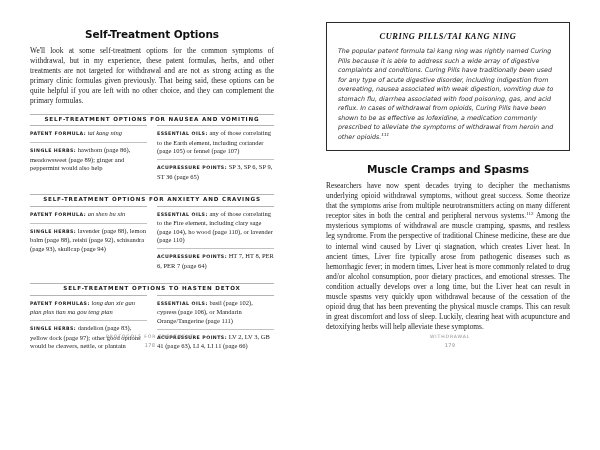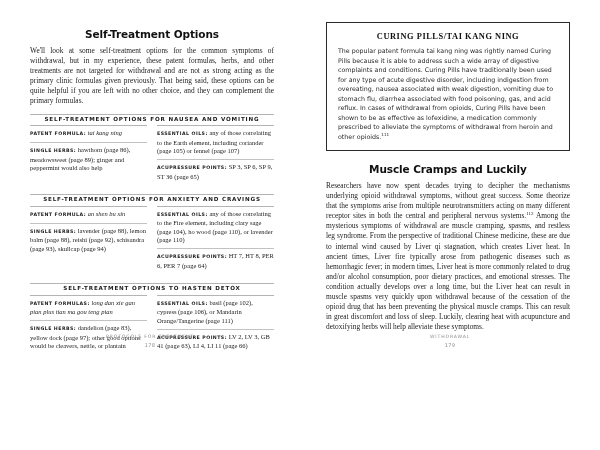--- a/index.html
+++ b/index.html
@@ -90,20 +90,21 @@
     letter-spacing: 0.45px;
     color: #1b1b1b;
   }
   .ital { font-style: italic; }
 
   
   .box {
     border: 1px solid #2a2a2a;
     padding: 9px 11px 9px 11px;
     margin: 0 0 12px 0;
+    font-style: italic;
   }
   .box-title {
     font-family: "Liberation Serif", serif;
     font-size: 8.4px;
     font-weight: bold;
     text-align: center;
     letter-spacing: 0.55px;
     margin: 0 0 5px 0;
     color: #111;
   }
@@ -206,21 +207,21 @@
 
   <div class="page page-right">
 
     <div class="box">
       <h3 class="box-title">CURING PILLS/TAI KANG NING</h3>
       <p class="box-text">
         <span>The popular patent formula tai kang ning was rightly named Curing Pills because it is able to address such a wide array of digestive complaints and conditions. Curing Pills have traditionally been used for any type of acute digestive disorder, including indigestion from overeating, nausea associated with weak digestion, vomiting due to stomach flu, diarrhea associated with food poisoning, gas, and acid reflux. In cases of withdrawal from opioids, Curing Pills have been shown to be as effective as lofexidine, a medication commonly prescribed to alleviate the symptoms of withdrawal from heroin and other opioids.</span><sup>111</sup>
       </p>
     </div>
 
-    <h2 class="section-title">Muscle Cramps and Luckily</h2>
+    <h2 class="section-title">Muscle Cramps and Spasms</h2>
 
     <p class="body-text">
       <span>Researchers have now spent decades trying to decipher the mechanisms underlying opioid withdrawal symptoms, without great success. Some theorize that the symptoms arise from multiple neurotransmitters acting on many different receptor sites in both the central and peripheral nervous systems.</span><sup>112</sup><span> Among the mysterious symptoms of withdrawal are muscle cramping, spasms, and restless leg syndrome. From the perspective of traditional Chinese medicine, these are due to internal wind caused by Liver qi stagnation, which creates Liver heat. In ancient times, Liver fire typically arose from pathogenic diseases such as hemorrhagic fever; in modern times, Liver heat is more commonly related to drug and/or alcohol consumption, poor dietary practices, and emotional stresses. The condition actually develops over a long time, but the Liver heat can result in muscle spasms very quickly upon withdrawal because of the cessation of the opioid drug that has been preventing the physical muscle cramps. This can result in great discomfort and loss of sleep. Luckily, clearing heat with acupuncture and detoxifying herbs will help alleviate these symptoms.</span>
     </p>
 
     <div class="footer">
       <p class="running-head">WITHDRAWAL</p>
       <p class="folio">179</p>
     </div>
   </div>

